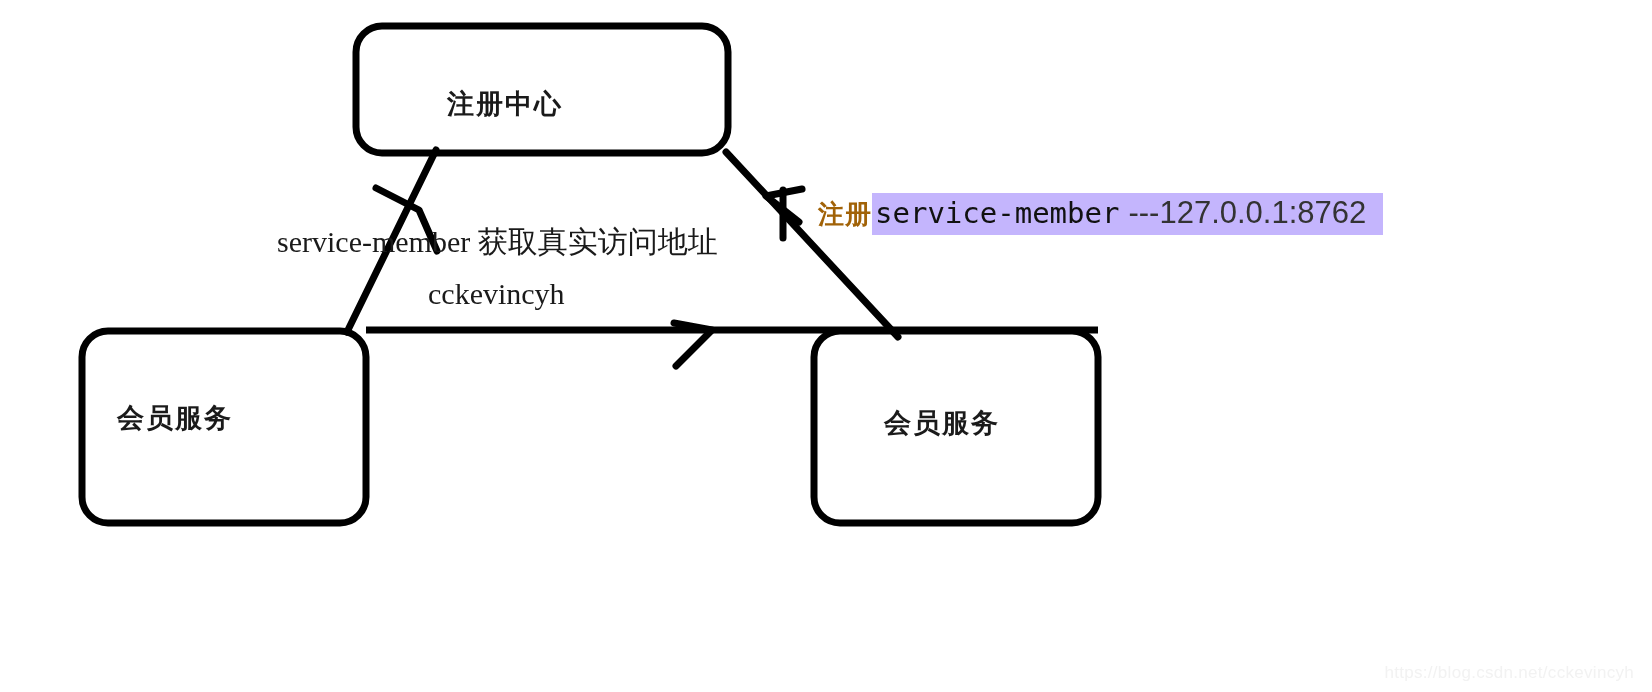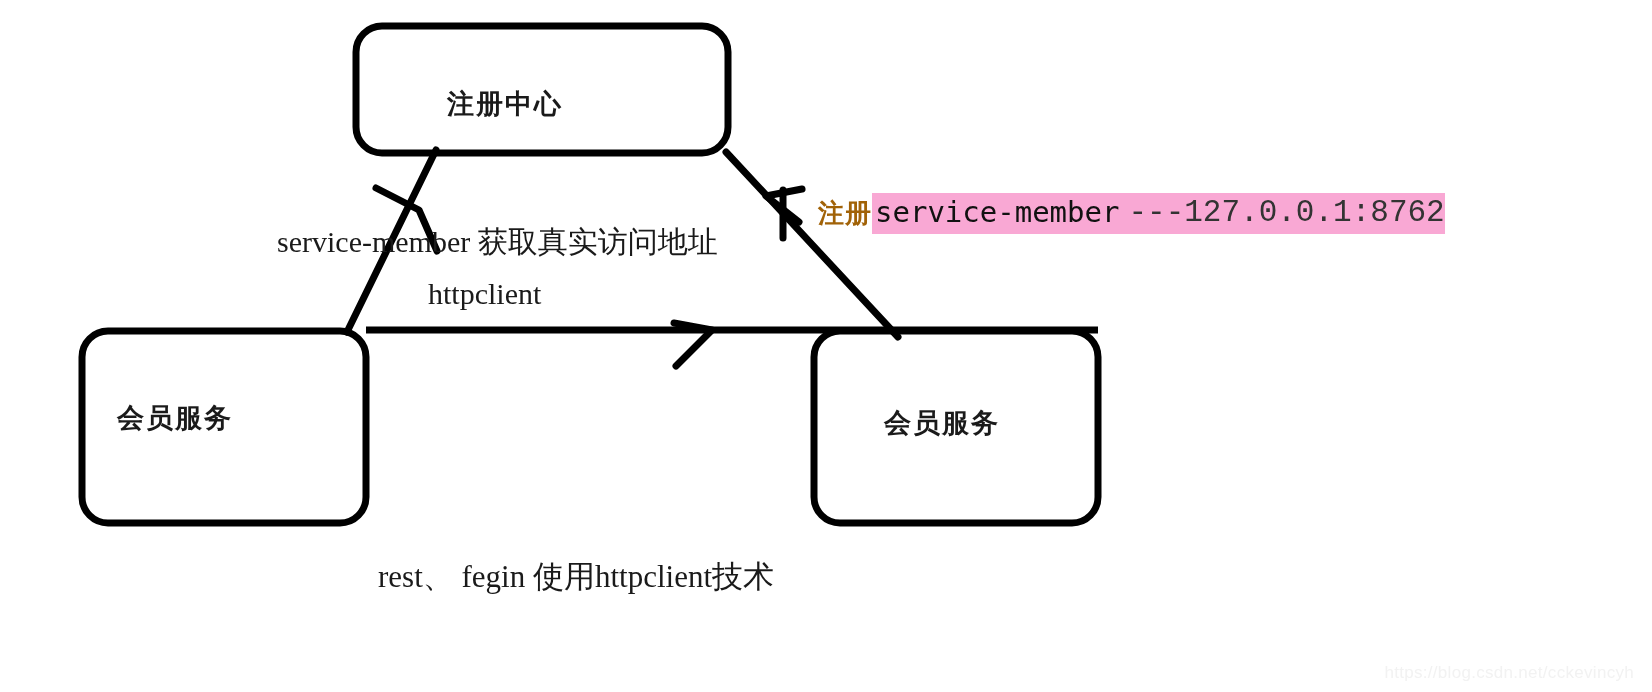--- a/index.html
+++ b/index.html
@@ -81,32 +81,32 @@
     white-space: nowrap;
   }
   #label-register .zh {
     font-family: "Liberation Serif", "DejaVu Serif", serif;
     font-size: 26px;
     font-weight: bold;
     color: #a16207;
     letter-spacing: 1px;
   }
   #label-register .code-highlight {
-    background: #f9a8d4;
-    padding: 2px 0 4px 3px;
+    background: #c4b5fd;
+    padding: 2px 17px 4px 3px;
     display: inline-flex;
-    align-items: flex-start;
+    align-items: center;
   }
   #label-register .mono {
     font-family: "DejaVu Sans Mono", "Liberation Mono", monospace;
     font-size: 29px;
     color: #111111;
   }
   #label-register .addr {
-    font-family: Liberation Mono, monospace;
+    font-family: Liberation Sans, sans-serif;
     font-size: 31px;
     color: #333333;
     margin-left: 9px;
   }
 
   #watermark {
     position: absolute;
     right: 18px;
     bottom: 9px;
     font-family: "Liberation Sans", "DejaVu Sans", sans-serif;
@@ -145,27 +145,26 @@
   </svg>
 
   <div class="node-label" id="label-registry-center">注册中心</div>
 
   <div class="node-label" id="label-order-service">会员服务</div>
 
   <div class="node-label" id="label-member-service">会员服务</div>
 
   <div class="edge-label" id="label-lookup-line1">service-member 获取真实访问地址</div>
 
-  <div class="edge-label" id="label-lookup-line2">httpclient</div>
+  <div class="edge-label" id="label-lookup-line2">cckevincyh</div>
 
   <div id="label-register">
     <span class="zh">注册</span>
     <span class="code-highlight">
       <span class="mono">service-member</span>
       <span class="addr">---127.0.0.1:8762</span>
     </span>
   </div>
 
-  <div class="edge-label" id="label-bottom-caption">rest、 fegin 使用httpclient技术</div>
 
   <div id="watermark">https://blog.csdn.net/cckevincyh</div>
 
 </div>
 
 </body></html>

